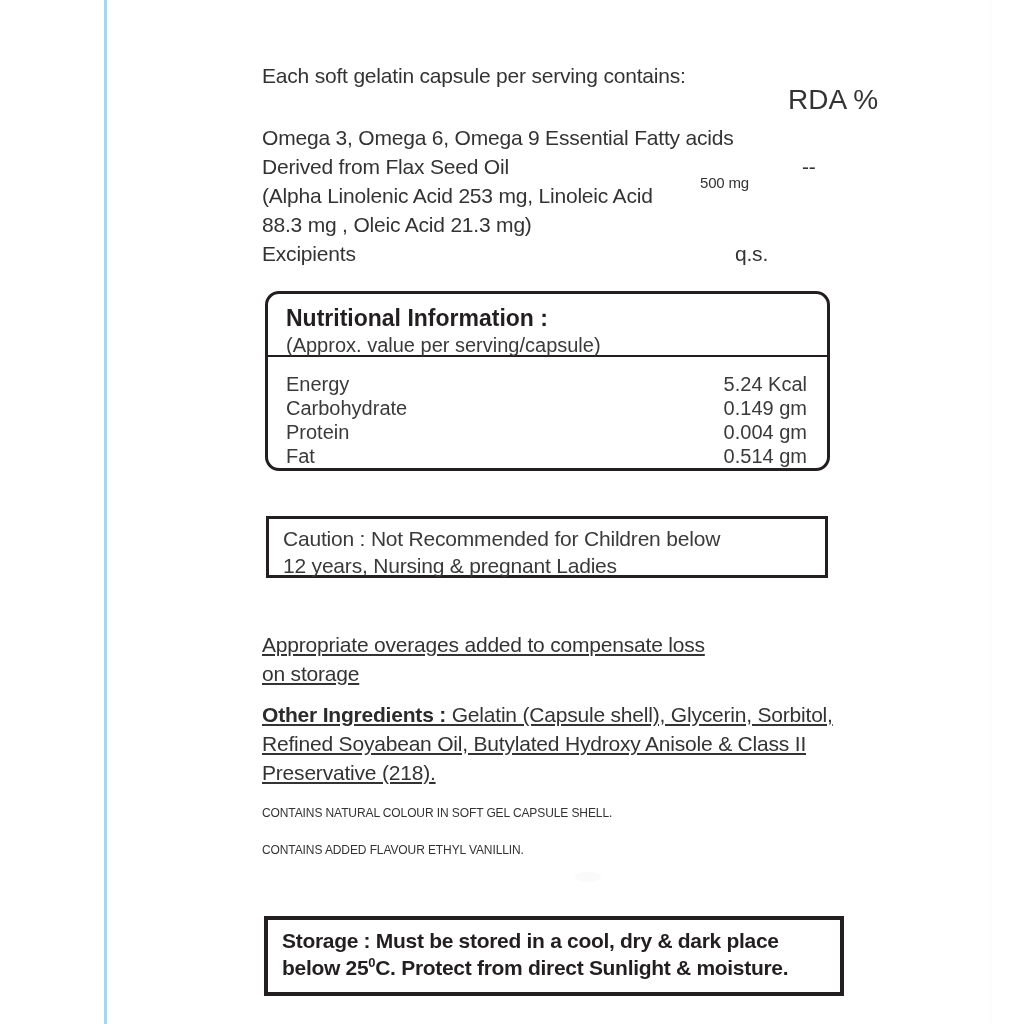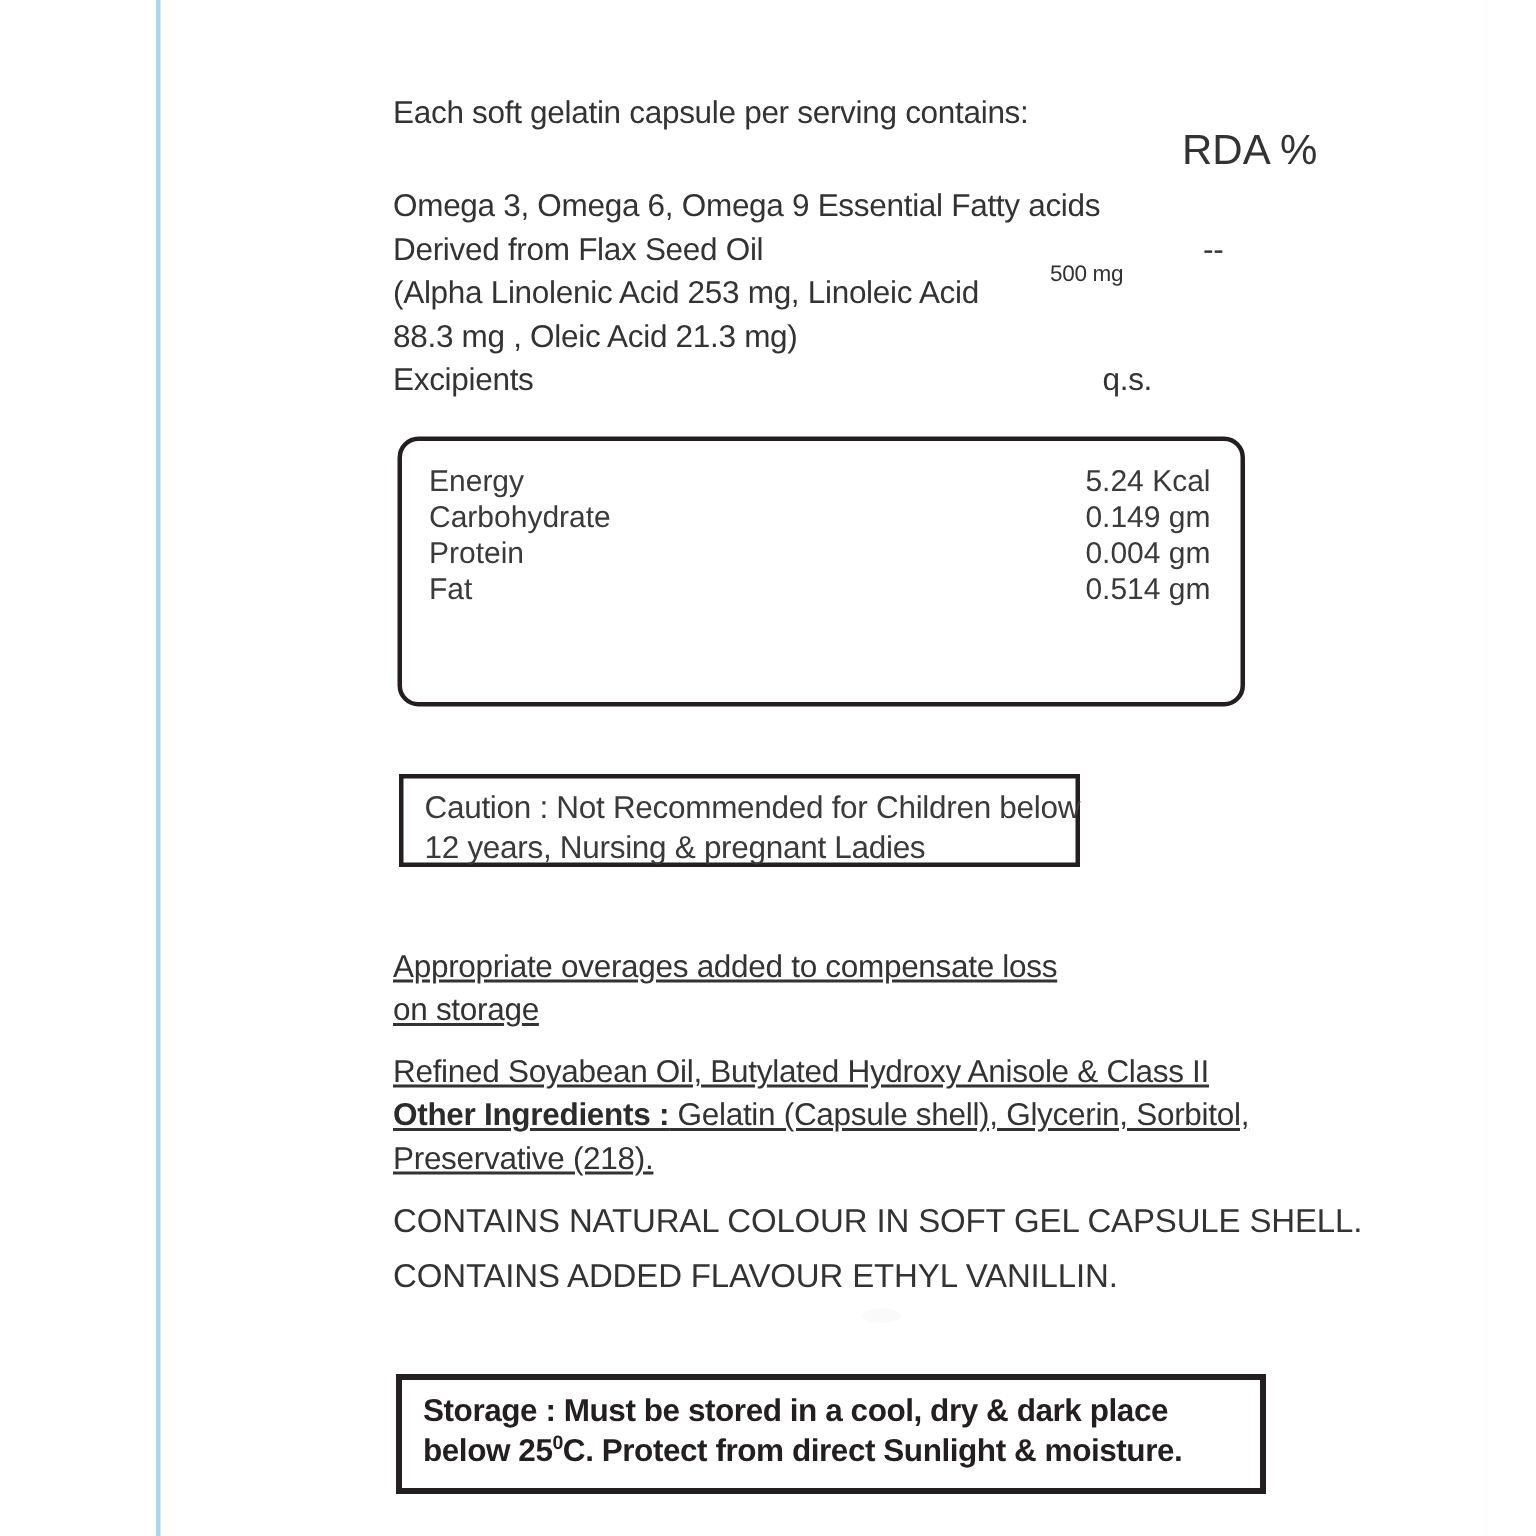--- a/index.html
+++ b/index.html
@@ -140,21 +140,21 @@
     color: #3a3a3a;
   }
   .nutrition-row .nr-label { white-space: nowrap; }
   .nutrition-row .nr-value { white-space: nowrap; }
 
   
   .caution-box {
     position: absolute;
     left: 266px;
     top: 516px;
-    width: 454px;
+    width: 562px;
     height: 62px;
     border: 3px solid #231f20;
     box-sizing: border-box;
     background: #ffffff;
     padding: 6px 0 0 14px;
   }
   .caution-line {
     font-size: 21px;
     line-height: 27px;
     letter-spacing: -0.2px;
@@ -185,21 +185,21 @@
   }
   .other-ing-block .para-line b { font-weight: bold; color: #2b2b2b; }
 
   .contains-block {
     position: absolute;
     left: 262px;
     top: 795px;
     width: 650px;
   }
   .contains-line {
-    font-size: 22px;
+    font-size: 12px;
     line-height: 37px;
     letter-spacing: -0.1px;
     white-space: nowrap;
   }
 
   
   .scan-artifact {
     position: absolute;
     left: 575px;
     top: 872px;
@@ -263,20 +263,24 @@
         <span> 88.3 mg , Oleic Acid 21.3 mg)</span>
       </div>
       <div class="ing-line">
         <span>Excipients</span>
         <span class="ing-qs">q.s.</span>
       </div>
     </div>
   </div>
 
   <div class="nutrition-panel">
+    <div class="nutrition-head">
+      <div class="nutrition-title">Nutritional Information :</div>
+      <div class="nutrition-sub">(Approx. value  per serving/capsule)</div>
+    </div>
     <div class="nutrition-rows">
       <div class="nutrition-row">
         <span class="nr-label">Energy</span>
         <span class="nr-value">5.24 Kcal</span>
       </div>
       <div class="nutrition-row">
         <span class="nr-label">Carbohydrate</span>
         <span class="nr-value">0.149 gm</span>
       </div>
       <div class="nutrition-row">
@@ -294,22 +298,22 @@
     <div class="caution-line">Caution : Not Recommended for Children below</div>
     <div class="caution-line">12 years, Nursing &amp; pregnant Ladies</div>
   </div>
 
   <div class="overage-block">
     <div class="para-line">Appropriate overages added to compensate loss</div>
     <div class="para-line">on storage</div>
   </div>
 
   <div class="other-ing-block">
+    <div class="para-line"><b>Other Ingredients :</b><span> Gelatin (Capsule shell), Glycerin, Sorbitol,</span></div>
     <div class="para-line">Refined Soyabean Oil, Butylated Hydroxy Anisole &amp; Class II</div>
-    <div class="para-line"><b>Other Ingredients :</b><span> Gelatin (Capsule shell), Glycerin, Sorbitol,</span></div>
     <div class="para-line">Preservative (218).</div>
   </div>
 
   <div class="contains-block">
     <div class="contains-line">CONTAINS NATURAL COLOUR IN SOFT GEL CAPSULE SHELL.</div>
     <div class="contains-line">CONTAINS ADDED FLAVOUR ETHYL VANILLIN.</div>
   </div>
 
   <div class="scan-artifact"></div>
 

